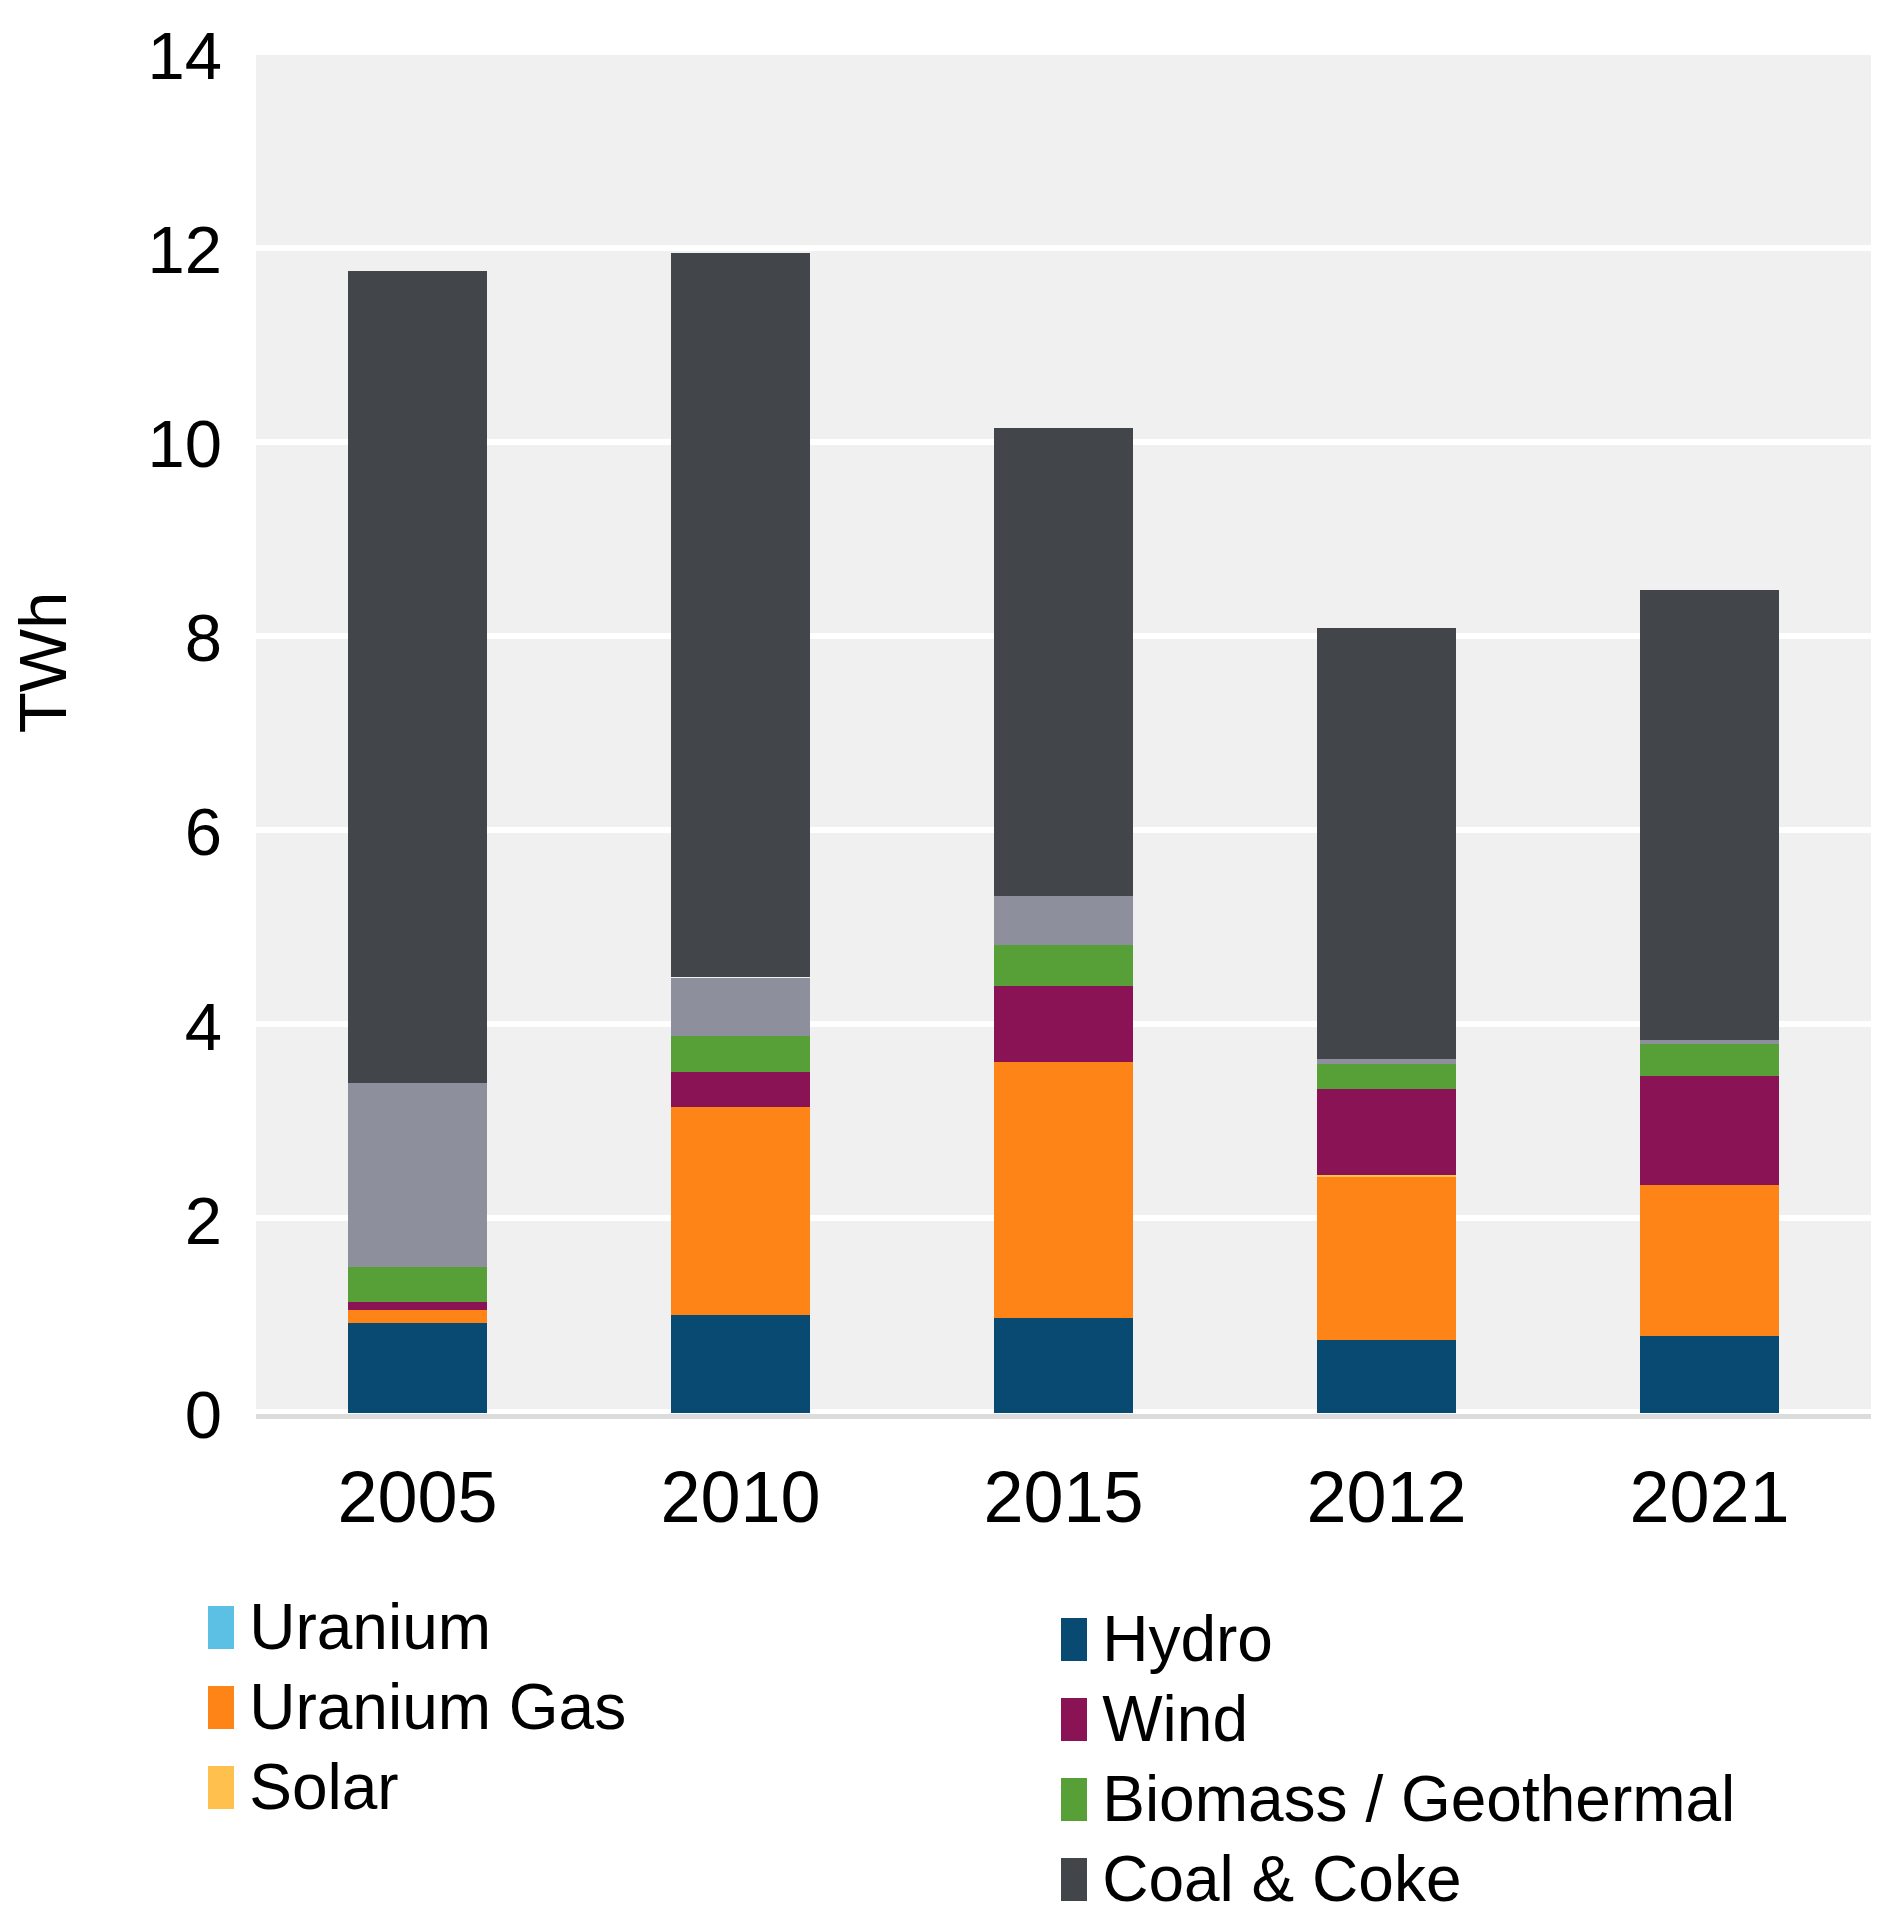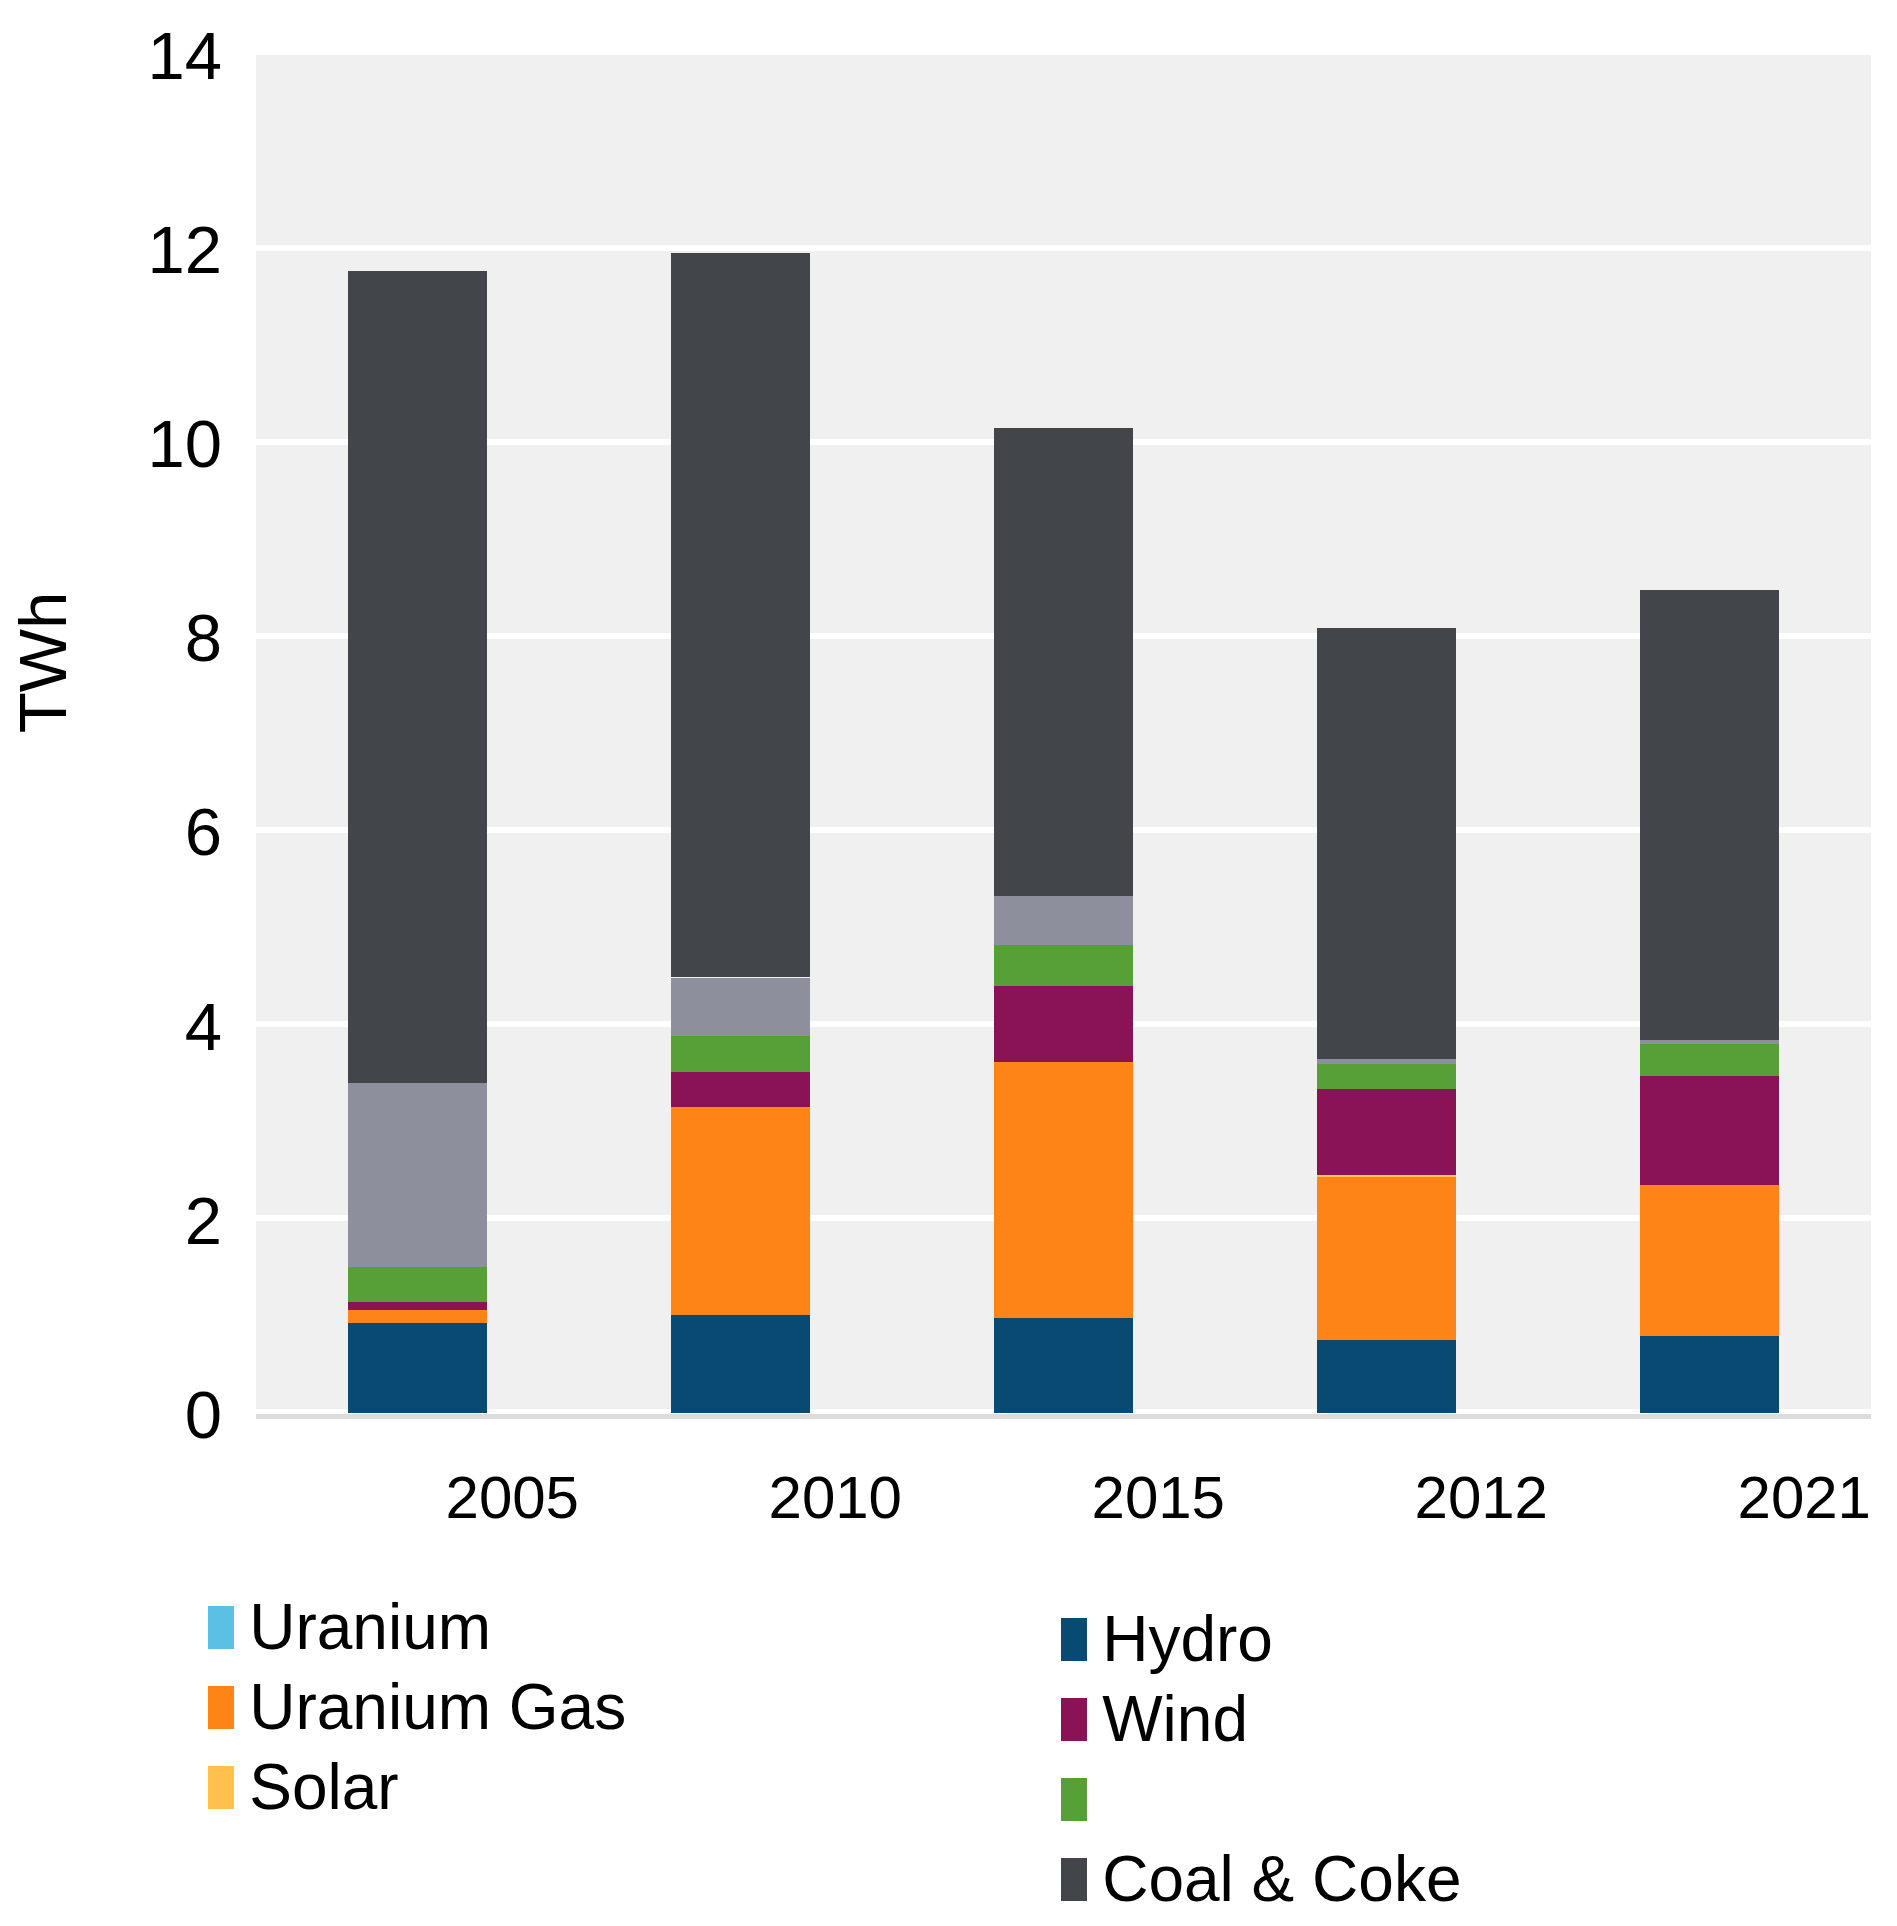--- a/index.html
+++ b/index.html
@@ -109,22 +109,22 @@
     position: absolute;
     left: 256px;
     top: 1456px;
     width: 1615px;
     height: 97px;
   }
   .xtick {
     position: absolute;
     top: 0;
     width: 323px;
-    text-align: right;
-    font-size: 60px;
+    text-align: center;
+    font-size: 72px;
     line-height: 83px;
     color: #000;
   }
 
   
   #legend {
     position: absolute;
     left: 208px;
     top: 1587px;
     width: 1629px;
@@ -277,20 +277,21 @@
         <div class="legend-item">
           <span class="swatch" style="background: rgb(8, 74, 114);"></span>
           <span class="legend-label">Hydro</span>
         </div>
         <div class="legend-item">
           <span class="swatch" style="background: rgb(138, 19, 86);"></span>
           <span class="legend-label">Wind</span>
         </div>
         <div class="legend-item">
           <span class="swatch" style="background: rgb(87, 160, 55);"></span>
+          <span class="legend-label">Biomass / Geothermal</span>
         </div>
         <div class="legend-item">
           <span class="swatch" style="background: rgb(66, 70, 75);"></span>
           <span class="legend-label">Coal &amp; Coke</span>
         </div>
       </div>
   </div>
 
 </div>
 

